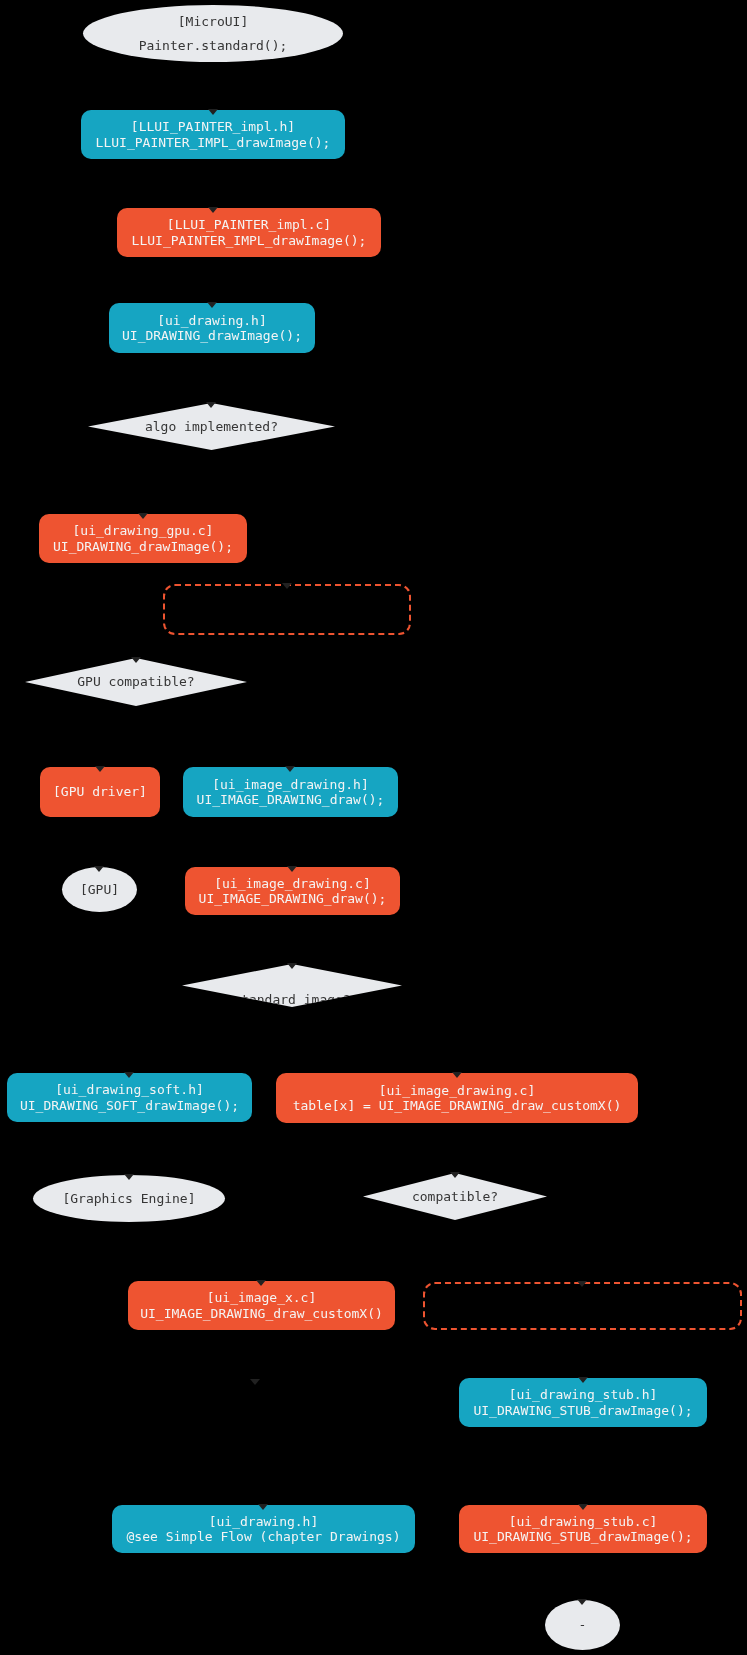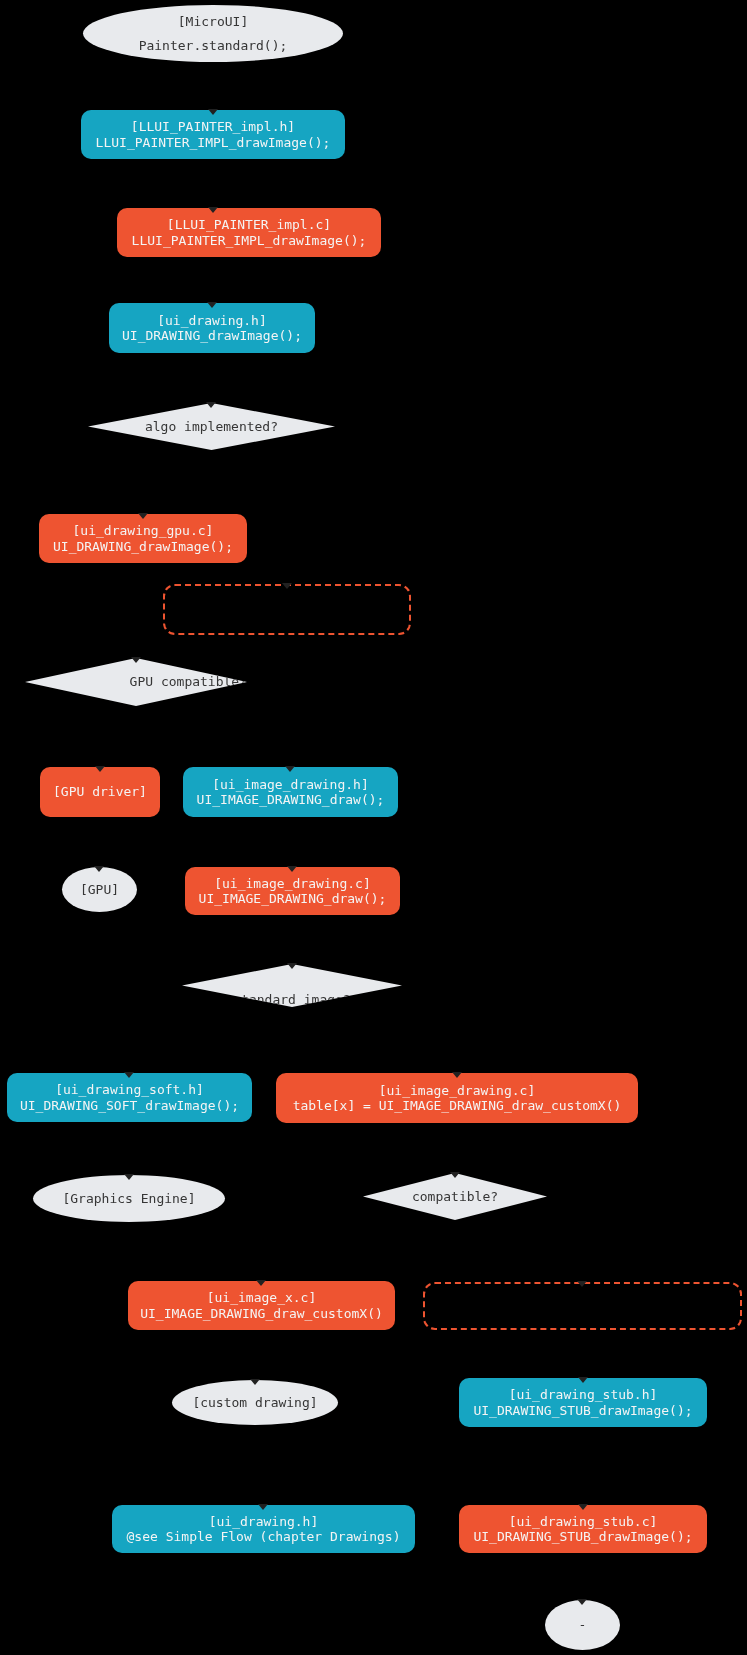--- a/index.html
+++ b/index.html
@@ -26,33 +26,32 @@
 <body>
 
 <div id="diagram">
     <div class="node shape-ellipse v-gray" style="left: 83px; top: 5px; width: 260px; height: 57px; gap: 9px;"><div>[MicroUI]</div><div>Painter.standard();</div></div>
     <div class="node shape-rect v-teal" style="left: 81px; top: 110px; width: 264px; height: 49px;"><div>[LLUI_PAINTER_impl.h]</div><div>LLUI_PAINTER_IMPL_drawImage();</div></div>
     <div class="node shape-rect v-orange" style="left: 81px; top: 208px; width: 264px; height: 49px; margin-left: 36px;"><div>[LLUI_PAINTER_impl.c]</div><div>LLUI_PAINTER_IMPL_drawImage();</div></div>
     <div class="node shape-rect v-teal" style="left: 109px; top: 303px; width: 206px; height: 50px;"><div>[ui_drawing.h]</div><div>UI_DRAWING_drawImage();</div></div>
     <div class="node shape-diamond v-gray" style="left: 88px; top: 403px; width: 247px; height: 47px;"><div>algo implemented?</div></div>
     <div class="node shape-rect v-orange" style="left: 39px; top: 514px; width: 208px; height: 49px;"><div>[ui_drawing_gpu.c]</div><div>UI_DRAWING_drawImage();</div></div>
     <div class="node shape-rect v-dashed" style="left: 163px; top: 584px; width: 248px; height: 51px;"></div>
-    <div class="node shape-diamond v-gray" style="left: 25px; top: 658px; width: 222px; height: 48px; align-items: flex-end;"><div>GPU compatible?</div></div>
+    <div class="node shape-diamond v-gray" style="left: 25px; top: 658px; width: 222px; height: 48px;"><div>GPU compatible?</div></div>
     <div class="node shape-rect v-orange" style="left: 40px; top: 767px; width: 120px; height: 50px;"><div>[GPU driver]</div></div>
     <div class="node shape-rect v-teal" style="left: 183px; top: 767px; width: 215px; height: 50px;"><div>[ui_image_drawing.h]</div><div>UI_IMAGE_DRAWING_draw();</div></div>
     <div class="node shape-ellipse v-gray" style="left: 62px; top: 867px; width: 75px; height: 45px;"><div>[GPU]</div></div>
     <div class="node shape-rect v-orange" style="left: 185px; top: 867px; width: 215px; height: 48px;"><div>[ui_image_drawing.c]</div><div>UI_IMAGE_DRAWING_draw();</div></div>
     <div class="node shape-diamond v-gray" style="left: 182px; top: 964px; width: 220px; height: 43px; justify-content: flex-end;"><div>standard image?</div></div>
     <div class="node shape-rect v-teal" style="left: 7px; top: 1073px; width: 245px; height: 49px;"><div>[ui_drawing_soft.h]</div><div>UI_DRAWING_SOFT_drawImage();</div></div>
     <div class="node shape-rect v-orange" style="left: 276px; top: 1073px; width: 362px; height: 50px;"><div>[ui_image_drawing.c]</div><div>table[x] = UI_IMAGE_DRAWING_draw_customX()</div></div>
     <div class="node shape-ellipse v-gray" style="left: 33px; top: 1175px; width: 192px; height: 47px;"><div>[Graphics Engine]</div></div>
     <div class="node shape-diamond v-gray" style="left: 363px; top: 1173px; width: 184px; height: 47px;"><div>compatible?</div></div>
     <div class="node shape-rect v-orange" style="left: 128px; top: 1281px; width: 267px; height: 49px;"><div>[ui_image_x.c]</div><div>UI_IMAGE_DRAWING_draw_customX()</div></div>
     <div class="node shape-rect v-dashed" style="left: 423px; top: 1282px; width: 319px; height: 48px;"></div>
-    <div class="node shape-ellipse v-gray" style="left: 172px; top: 1380px; width: 166px; height: 45px;"><div>[custom drawing]</div></div>
     <div class="node shape-rect v-teal" style="left: 459px; top: 1378px; width: 248px; height: 49px;"><div>[ui_drawing_stub.h]</div><div>UI_DRAWING_STUB_drawImage();</div></div>
     <div class="node shape-rect v-teal" style="left: 112px; top: 1505px; width: 303px; height: 48px;"><div>[ui_drawing.h]</div><div>@see Simple Flow (chapter Drawings)</div></div>
     <div class="node shape-rect v-orange" style="left: 459px; top: 1505px; width: 248px; height: 48px;"><div>[ui_drawing_stub.c]</div><div>UI_DRAWING_STUB_drawImage();</div></div>
     <div class="node shape-ellipse v-gray" style="left: 545px; top: 1600px; width: 75px; height: 50px;"><div>-</div></div>
     <div class="arrowhead" style="left: 208px; top: 109px;"></div>
     <div class="arrowhead" style="left: 208px; top: 207px;"></div>
     <div class="arrowhead" style="left: 207px; top: 302px;"></div>
     <div class="arrowhead" style="left: 206px; top: 402px;"></div>
     <div class="arrowhead" style="left: 138px; top: 513px;"></div>
     <div class="arrowhead" style="left: 282px; top: 583px;"></div>

